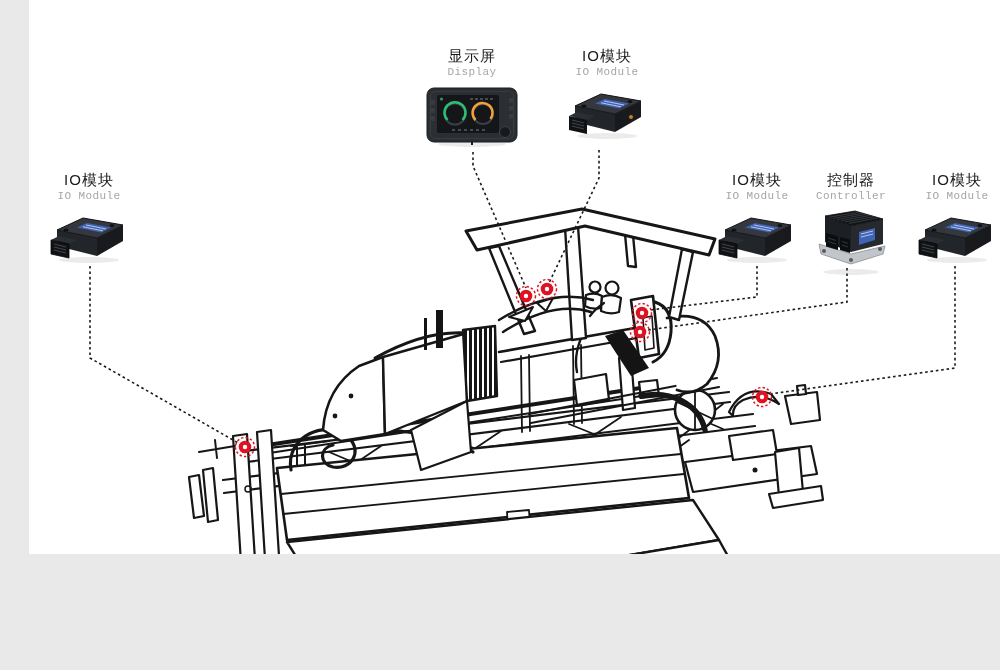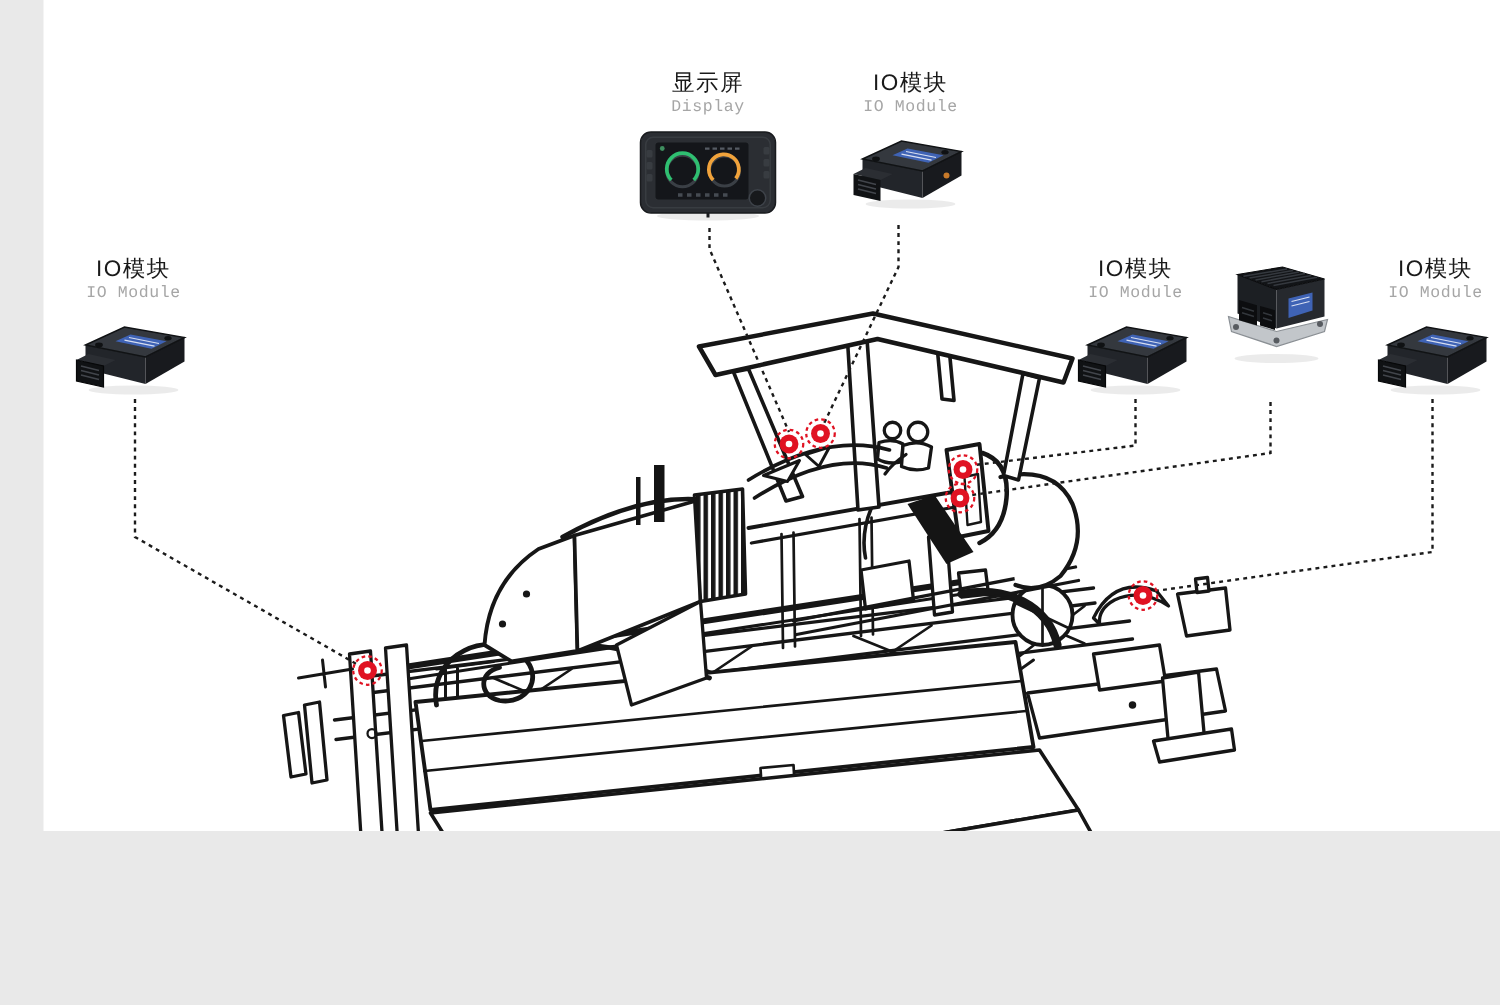--- a/index.html
+++ b/index.html
@@ -269,20 +269,24 @@
         <ellipse cx="17" cy="20" rx="2.6" ry="1.6" fill="#0f1113"></ellipse>
         <ellipse cx="63" cy="15.5" rx="2.4" ry="1.5" fill="#0f1113"></ellipse>
         <polygon points="2,30 10,26 28,30 20,34" fill="#2b2e33"></polygon>
         <polygon points="2,30 20,34 20,48 2,44" fill="#101214" stroke="#060708" stroke-width="0.8"></polygon>
         <path d="M5,34 L17,37 M5,37 L17,40 M5,40 L17,43" stroke="#41454b" stroke-width="1.2"></path>
       </svg>
     </div>
   </div>
 
   <div class="component" style="left:762px;top:170px;">
+    <div class="labels">
+      <div class="zh">控制器</div>
+      <div class="en">Controller</div>
+    </div>
     <div class="device">
       <svg width="76" height="66" viewBox="0 0 76 66">
         <ellipse cx="38" cy="62" rx="28" ry="3" fill="#000" opacity="0.08"></ellipse>
         <polygon points="6,34 38,44 72,36 70,44 38,54 8,44" fill="#c2c6ca" stroke="#8a8f94" stroke-width="0.8"></polygon>
         <circle cx="11" cy="41" r="2" fill="#575b60"></circle>
         <circle cx="67" cy="39" r="2" fill="#575b60"></circle>
         <circle cx="38" cy="50" r="2" fill="#575b60"></circle>
         <polygon points="12,6 38,16 38,42 12,32" fill="#1c1f23"></polygon>
         <polygon points="38,16 70,9 70,34 38,42" fill="#26292e"></polygon>
         <polygon points="12,6 42,1 70,9 38,16" fill="#121417" stroke="#0a0b0d" stroke-width="0.8"></polygon>

